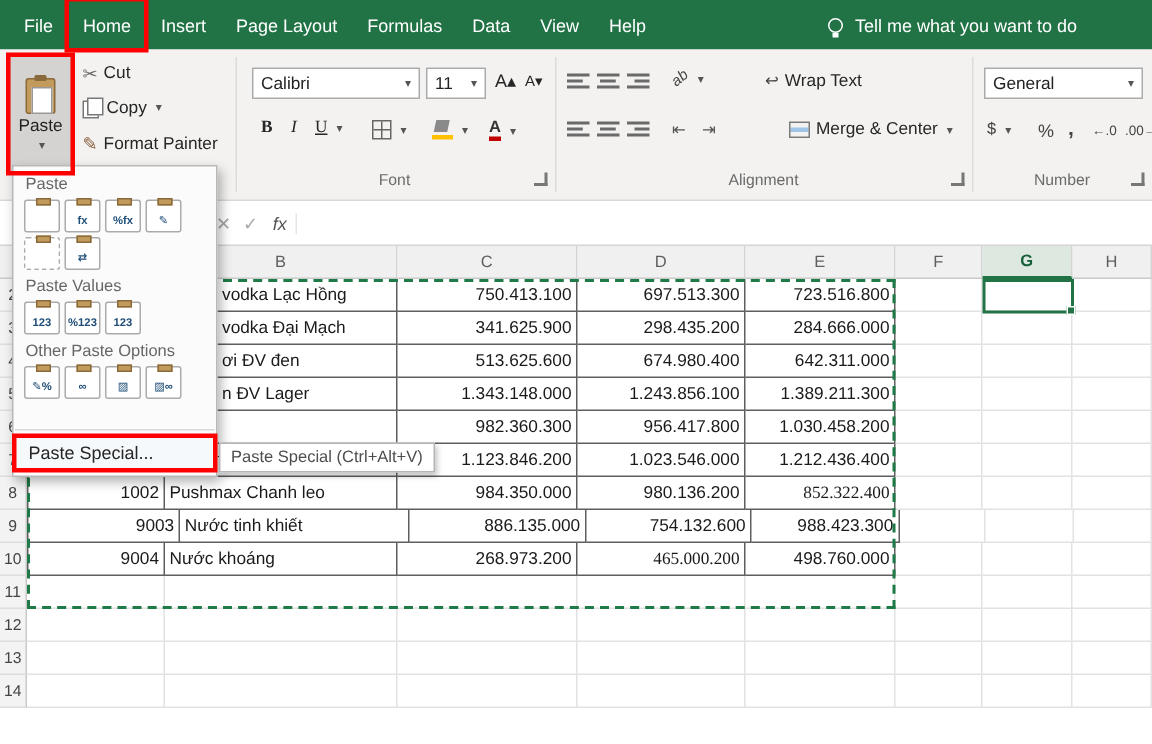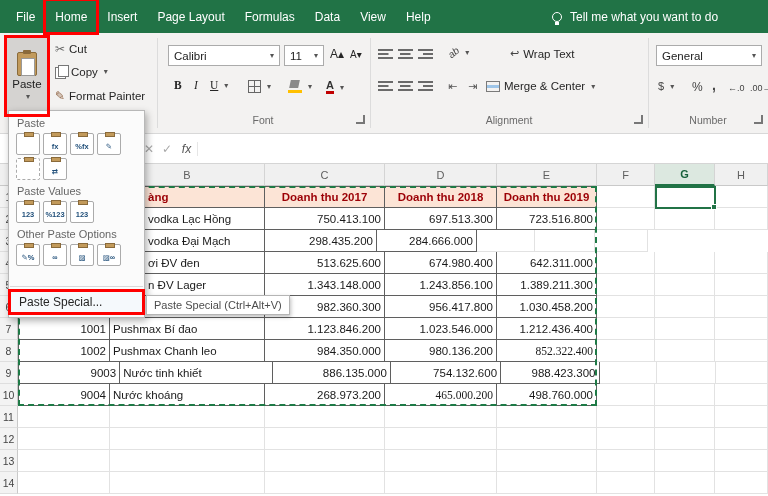--- a/index.html
+++ b/index.html
@@ -209,21 +209,21 @@
       </div>
     <div class="ric" style="left:418px;top:48px">
         <span class="al r"></span>
       </div>
     <div class="ric" style="left:448px;top:47px">
         <span class="indent-ico">⇤</span>
       </div>
     <div class="ric" style="left:468px;top:47px">
         <span class="indent-ico">⇥</span>
       </div>
-    <div class="ric drop" style="left:486px;top:47px">
+    <div class="ric drop" style="left:526px;top:47px">
       <span class="merge-ico"></span>
       <span>Merge &amp; Center</span>
     </div>
     <div class="grp-label" style="left:509px">Alignment</div>
     <div class="launcher" style="left:634px;top:82px"></div>
 
     <div class="combo" style="left:656px;top:12px;width:106px">
       <span>General</span>
       <span class="arr">▾</span>
     </div>
@@ -261,45 +261,35 @@
         <div class="chdr" style="width: 155px;">B</div>
         <div class="chdr" style="width: 120px;">C</div>
         <div class="chdr" style="width: 112px;">D</div>
         <div class="chdr" style="width: 100px;">E</div>
         <div class="chdr" style="width: 58px;">F</div>
         <div class="chdr sel" style="width: 60px;">G</div>
         <div class="chdr" style="width: 53px;">H</div>
       </div>
     <div>
         <div class="grow">
-          <div class="rhdr">1</div>
-          <div class="cell tbl tt tl hdr1 num" style="width: 92px;"></div>
-          <div class="cell tbl tt hdr1 cut" style="width: 155px;">àng</div>
-          <div class="cell tbl tt hdr1 center" style="width: 120px;">Doanh thu 2017</div>
-          <div class="cell tbl tt hdr1 center" style="width: 112px;">Doanh thu 2018</div>
-          <div class="cell tbl tt hdr1 center" style="width: 100px;">Doanh thu 2019</div>
-          <div class="cell" style="width: 58px;"></div>
-          <div class="cell" style="width: 60px;"></div>
-          <div class="cell" style="width: 53px;"></div>
-        </div>
-        <div class="grow">
           <div class="rhdr">2</div>
           <div class="cell tbl tl num" style="width: 92px;"></div>
           <div class="cell tbl cut" style="width: 155px;">vodka Lạc Hồng</div>
           <div class="cell tbl num" style="width: 120px;">750.413.100</div>
           <div class="cell tbl num" style="width: 112px;">697.513.300</div>
           <div class="cell tbl num" style="width: 100px;">723.516.800</div>
           <div class="cell" style="width: 58px;"></div>
           <div class="cell" style="width: 60px;"></div>
           <div class="cell" style="width: 53px;"></div>
         </div>
         <div class="grow">
           <div class="rhdr">3</div>
           <div class="cell tbl tl num" style="width: 92px;"></div>
           <div class="cell tbl cut" style="width: 155px;">vodka Đại Mạch</div>
+          <div class="cell tbl num" style="width: 120px;">341.625.900</div>
           <div class="cell tbl num" style="width: 112px;">298.435.200</div>
           <div class="cell tbl num" style="width: 100px;">284.666.000</div>
           <div class="cell" style="width: 58px;"></div>
           <div class="cell" style="width: 60px;"></div>
           <div class="cell" style="width: 53px;"></div>
         </div>
         <div class="grow">
           <div class="rhdr">4</div>
           <div class="cell tbl tl num" style="width: 92px;"></div>
           <div class="cell tbl cut" style="width: 155px;">ơi ĐV đen</div>

